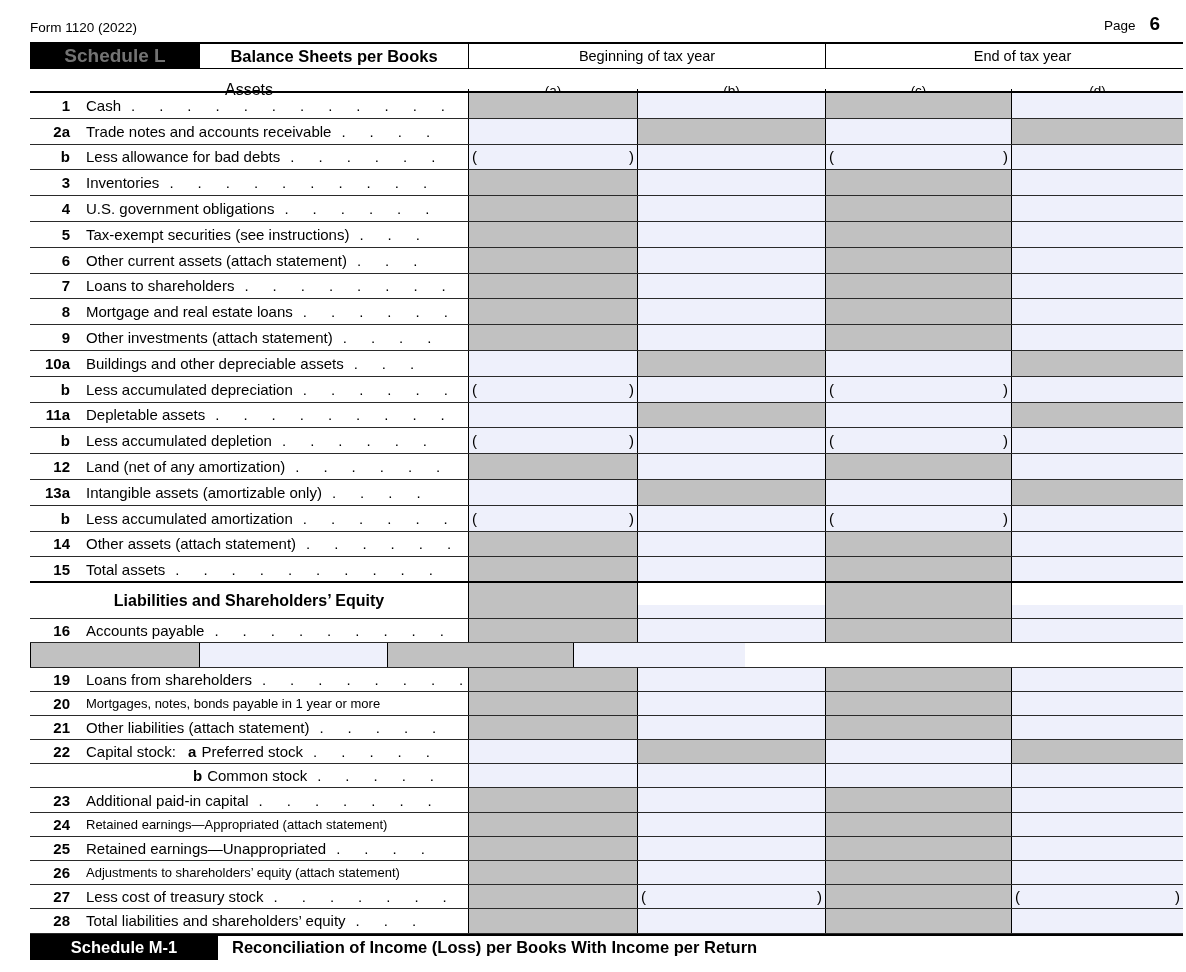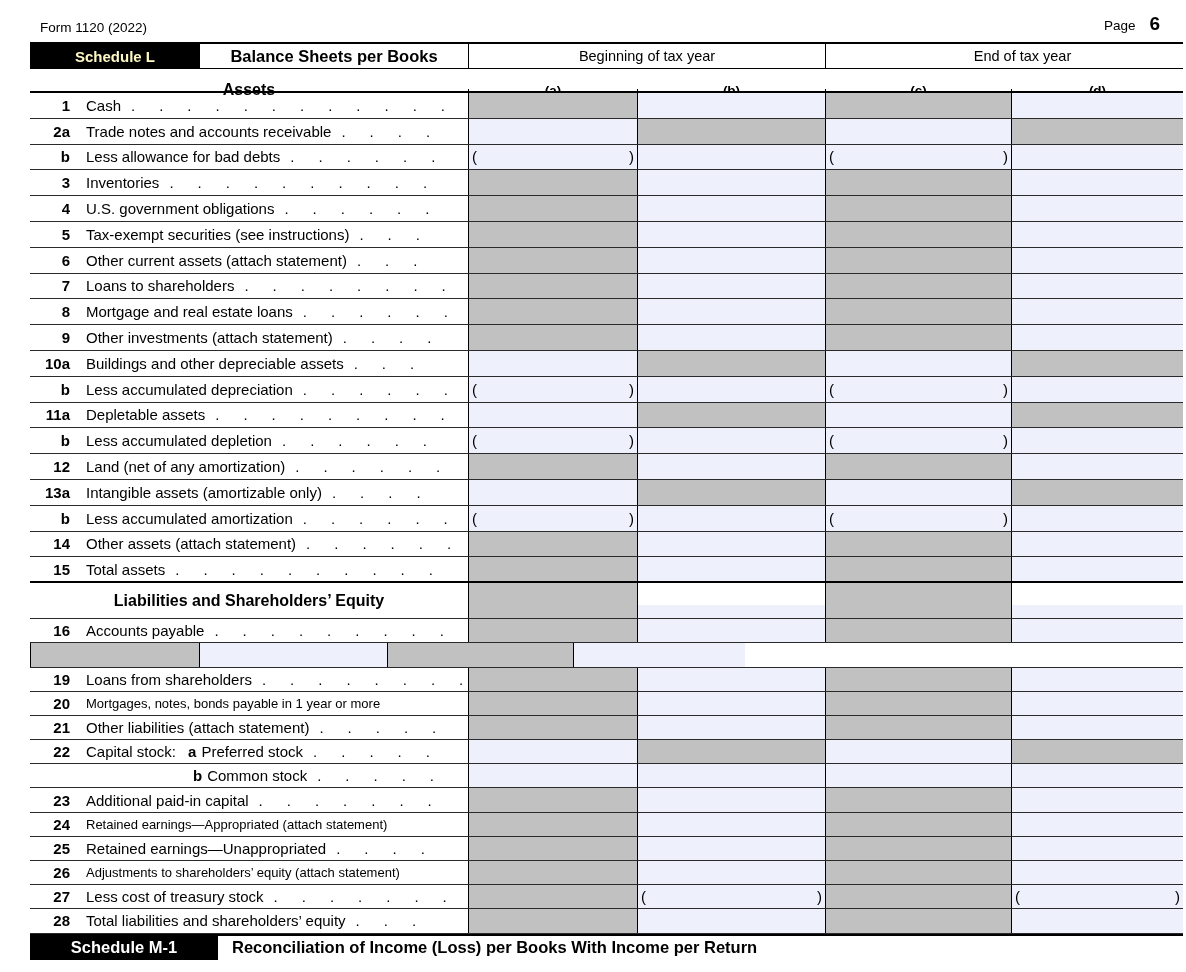--- a/index.html
+++ b/index.html
@@ -2,35 +2,35 @@
 <html><head>
 <meta charset="utf-8">
 <style>
   html,body{margin:0;padding:0;}
   body{
     width:1186px;height:972px;overflow:hidden;background:#fff;color:#000;
     font-family:"Liberation Sans",sans-serif;position:relative;
     --shaded:#c1c1c1;--field:#eef0fb;
   }
   .page-head{position:relative;height:42px;}
-  .form-id{position:absolute;left:40px;top:20px;font-size:13.5px;}
+  .form-id{position:absolute;left:30px;top:20px;font-size:13.5px;}
   .page-ref{position:absolute;right:26px;top:13px;font-size:13.5px;display:flex;align-items:baseline;gap:14px;}
   .page-num{font-weight:bold;font-size:19px;}
 
   .sheet{margin-left:30px;width:1153px;border-top:2px solid #000;}
   .band1{display:flex;height:25px;border-bottom:1px solid #000;box-sizing:border-box;}
   .head-label{width:438px;display:flex;align-items:stretch;}
-  .badge{background:#000;color:#fef9c3;font-weight:bold;font-size:15px;width:170px;display:flex;align-items:center;justify-content:center;}
+  .badge{background:#000;color:#737373;font-weight:bold;font-size:19px;width:170px;display:flex;align-items:center;justify-content:center;}
   .bar-title{flex:1;display:flex;align-items:center;justify-content:center;font-weight:bold;font-size:16.5px;}
   .group-head{display:flex;align-items:center;justify-content:center;font-size:14.5px;border-left:1.5px solid #000;box-sizing:border-box;}
   .group-begin{width:357px;}
   .group-end{width:358px;padding-left:36px;}
 
   .band2{display:flex;height:24px;border-bottom:2px solid #000;box-sizing:border-box;}
-  .band2 > div{display:flex;align-items:center;justify-content:center;font-weight:bold;box-sizing:border-box;margin-top:20px;}
+  .band2 > div{display:flex;align-items:center;justify-content:center;font-weight:normal;box-sizing:border-box;margin-top:20px;}
   .h-label{width:438px;font-size:16px;}
   .h-a{width:169px;}.h-b{width:188px;}.h-c{width:186px;}.h-d{width:172px;}
   .h-a,.h-b,.h-c,.h-d{border-left:1px solid #000;font-size:13.5px;}
 
   .row{display:flex;border-bottom:1px solid #2a2a2a;box-sizing:border-box;}
   .row-asset{height:25.8px;}
   .row-liab{height:24.2px;}
   .row-section{height:36px;}
   .thick-bottom{border-bottom:2.5px solid #000;}
 

